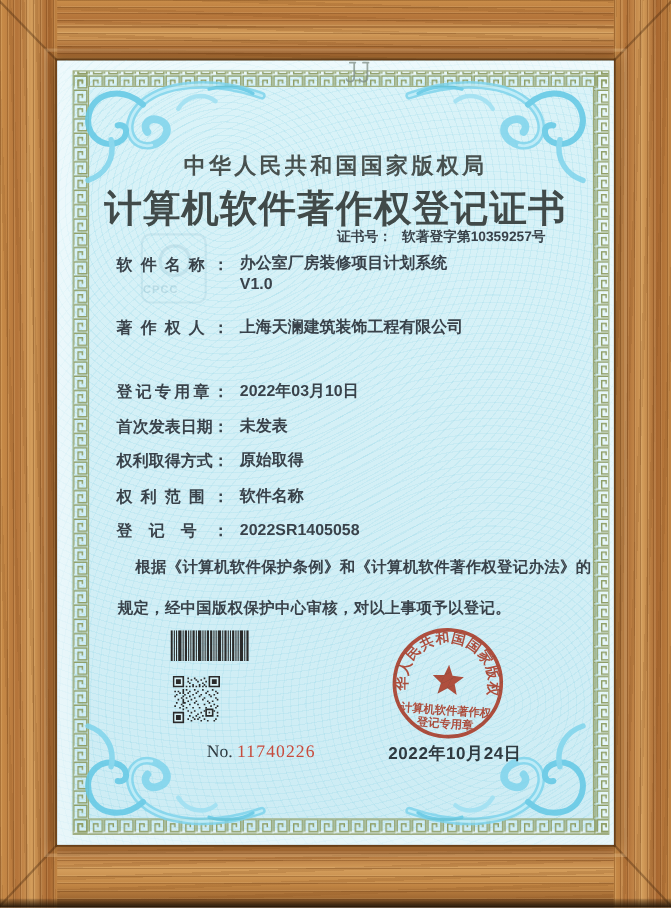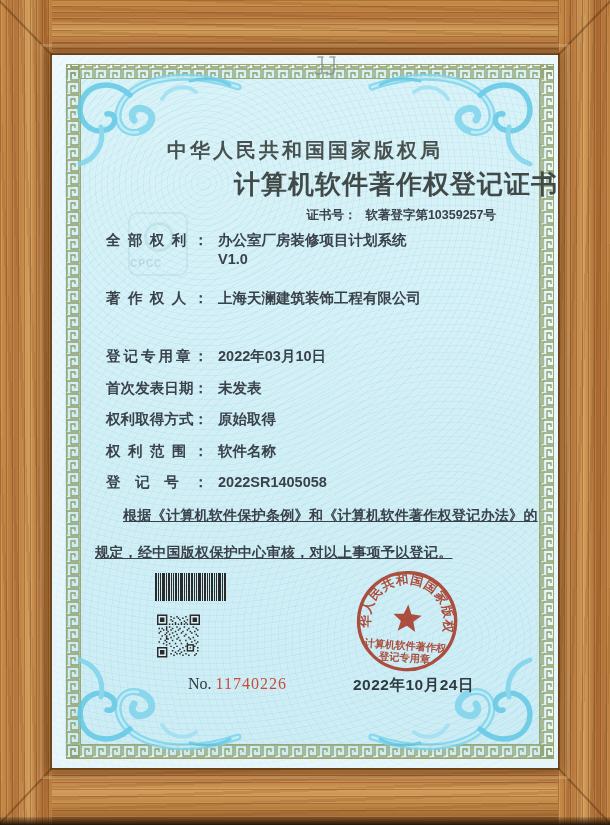--- a/index.html
+++ b/index.html
@@ -69,34 +69,34 @@
   .watermark{position:absolute;left:76px;top:157px;width:56px;height:60px;
     border:2px solid rgba(150,195,210,.45);border-radius:9px;opacity:.55;}
   .watermark .wm-ring{position:absolute;left:14px;top:8px;width:24px;height:24px;border-radius:50%;
     border:3px solid rgba(150,195,210,.55);}
   .watermark .wm-text{position:absolute;left:0;right:0;bottom:5px;text-align:left;
     font-size:10px;font-weight:bold;letter-spacing:1px;color:rgba(140,185,200,.75);}
 
   .authority{position:absolute;left:0;top:82px;width:100%;text-align:center;
     font-family:"Liberation Serif","DejaVu Serif",serif;font-weight:bold;
     font-size:20px;letter-spacing:3px;color:#48514f;}
-  .cert-title{position:absolute;left:0;top:112px;width:100%;text-align:right;
+  .cert-title{position:absolute;left:0;top:112px;width:100%;text-align:center;
     font-family:"Liberation Serif","DejaVu Serif",serif;font-weight:bold;
-    font-size:26px;letter-spacing:1px;color:#414a49;}
+    font-size:34px;letter-spacing:1px;color:#414a49;}
   .cert-no{position:absolute;right:62px;top:152px;font-size:12.5px;font-weight:bold;color:#39424a;}
   .cert-no .v{margin-left:9px;}
 
   .field{position:absolute;left:54px;font-size:14.5px;font-weight:bold;color:#39424a;white-space:nowrap;}
   .f-label{display:inline-block;width:102px;text-align:justify;text-align-last:justify;vertical-align:top;}
   .f-value{display:inline-block;margin-left:6px;vertical-align:top;line-height:19px;}
 
   .statement{position:absolute;left:43px;top:442px;width:440px;
-    font-size:14px;font-weight:bold;line-height:37px;letter-spacing:.3px;color:#39424a;text-decoration:underline;}
+    font-size:14px;font-weight:bold;line-height:37px;letter-spacing:.3px;color:#39424a;}
   .statement .ln1{text-indent:2em;white-space:nowrap;}
-  .statement .ln2{white-space:nowrap;}
+  .statement .ln2{white-space:nowrap;margin-left:12px;}
 
   .barcode{position:absolute;left:103px;top:518px;width:72px;height:28px;}
   .qrcode{position:absolute;left:105px;top:559px;width:43px;height:44px;}
 
   .serial{position:absolute;left:88px;top:620px;font-family:"Liberation Serif","DejaVu Serif",serif;
     font-size:16px;color:#2f3a40;margin-left:48px;}
   .serial .num{color:#c84b3c;letter-spacing:1px;margin-left:4px;}
 
   .seal{position:absolute;left:299px;top:512px;width:112px;height:112px;
     transform:rotate(4deg);opacity:.92;mix-blend-mode:multiply;}
@@ -166,21 +166,21 @@
       <div class="wm-text">CPCC</div>
     </div>
 
     <div class="authority">中华人民共和国国家版权局</div>
     <div class="cert-title">计算机软件著作权登记证书</div>
     <div class="cert-no">
       <span>证书号：</span><span class="v">软著登字第10359257号</span>
     </div>
 
     <div class="field" style="top:176px">
-      <span class="f-label">全部权利：</span>
+      <span class="f-label">软件名称：</span>
       <span class="f-value">
         <span style="display:block">办公室厂房装修项目计划系统</span>
         <span style="display:block">V1.0</span>
       </span>
     </div>
     <div class="field" style="top:234px">
       <span class="f-label">著作权人：</span>
       <span class="f-value">上海天澜建筑装饰工程有限公司</span>
     </div>
     <div class="field" style="top:292px">

